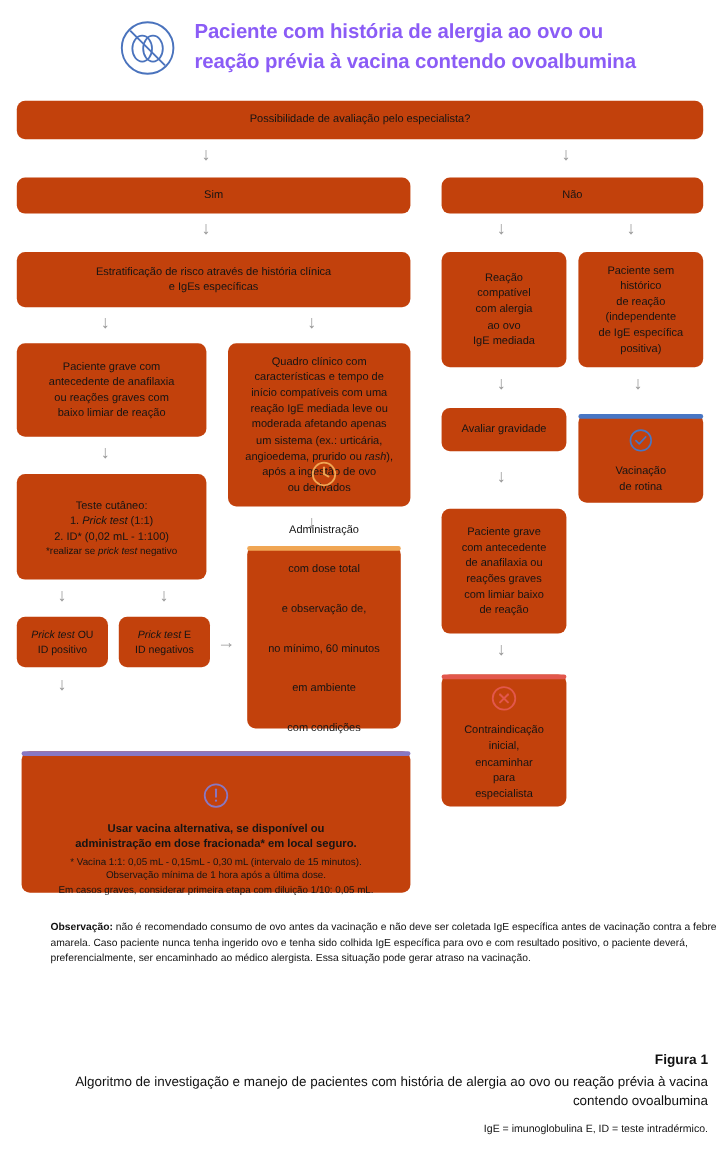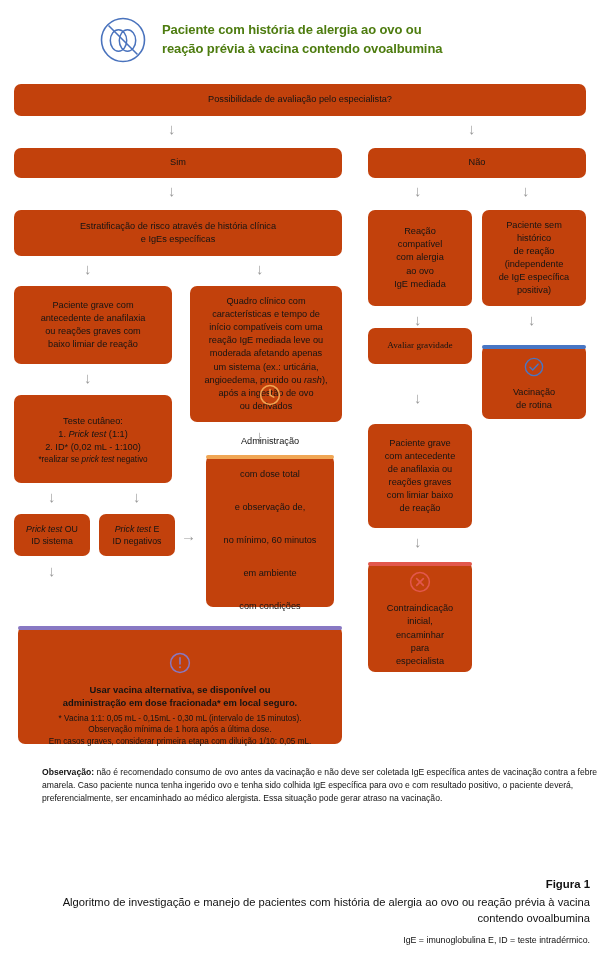--- a/index.html
+++ b/index.html
@@ -30,25 +30,25 @@
     padding: 12px 16px 0 98px;
     height: 68px;
     box-sizing: border-box;
   }
   .header-icon {
     flex: 0 0 auto;
     width: 50px;
     height: 50px;
   }
   .header-title {
-    font-size: 13px;
+    font-size: 17px;
     font-weight: bold;
     line-height: 1.45;
     letter-spacing: -0.1px;
-    color: #4d7c0f;
+    color: #8b5cf6;
   }
 
   
   .box {
     background: #c2410c;
     border-radius: 7px;
     box-sizing: border-box;
     text-align: center;
     font-size: 9.2px;
     line-height: 1.42;
@@ -206,21 +206,21 @@
     <span class="txt"><span>1. </span><span class="ital">Prick test</span><span> (1:1)</span></span>
     <span class="txt">2. ID* (0,02 mL - 1:100)</span>
     <span class="txt small" style=""><span>*realizar se </span><span class="ital">prick test</span><span> negativo</span></span>
   </div>
 
   <div class="arrow-down" style="left:48px; top:489px;"></div>
   <div class="arrow-down" style="left:133px; top:489px;"></div>
 
   <div class="box abs" style="left:14px; top:514px; width:76px; height:42px; font-size:8.8px;">
     <span class="txt"><span class="ital">Prick test</span> <span class="bold">OU</span></span>
-    <span class="txt">ID sistema</span>
+    <span class="txt">ID positivo</span>
   </div>
 
   <div class="box abs" style="left:99px; top:514px; width:76px; height:42px; font-size:8.8px;">
     <span class="txt"><span class="ital">Prick test</span> <span class="bold">E</span></span>
     <span class="txt">ID negativos</span>
   </div>
 
   <div class="arrow-right" style="left:181px; top:528px;"></div>
   <div class="arrow-down" style="left:48px; top:563px;"></div>
 
@@ -272,21 +272,21 @@
     <span class="txt">histórico</span>
     <span class="txt">de reação</span>
     <span class="txt">(independente</span>
     <span class="txt">de IgE específica</span>
     <span class="txt">positiva)</span>
   </div>
 
   <div class="arrow-down" style="left:414px; top:312px;"></div>
   <div class="arrow-down" style="left:528px; top:312px;"></div>
 
-  <div class="box abs" style="left:368px; top:328px; width:104px; height:36px;font-family:Liberation Serif, serif;">
+  <div class="box abs" style="left:368px; top:340px; width:104px; height:36px;">
     <span class="txt">Avaliar gravidade</span>
   </div>
 
   <div class="box abs" style="left:482px; top:345px; width:104px; height:74px; padding-top:12px;">
     <span class="box-bar bar-blue"></span>
     <span class="icon-circle">
       <svg width="22" height="22" viewBox="0 0 24 24">
         <circle cx="12" cy="12" r="9.4" fill="none" stroke="#4876c4" stroke-width="1.5"></circle>
         <polyline points="7.6,12.2 10.6,15.2 16.4,8.9" fill="none" stroke="#4876c4" stroke-width="1.6" stroke-linecap="round" stroke-linejoin="round"></polyline>
       </svg>

